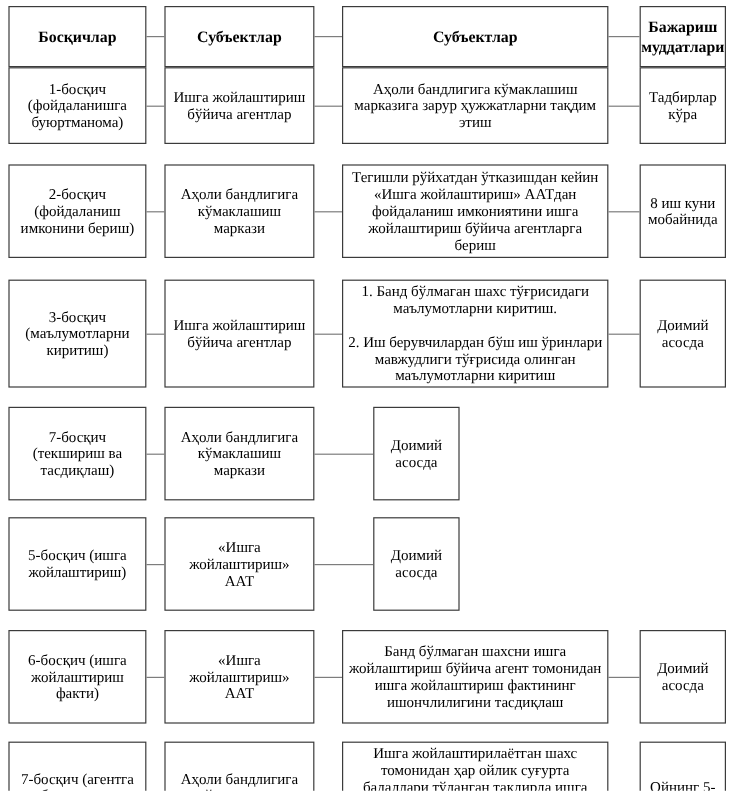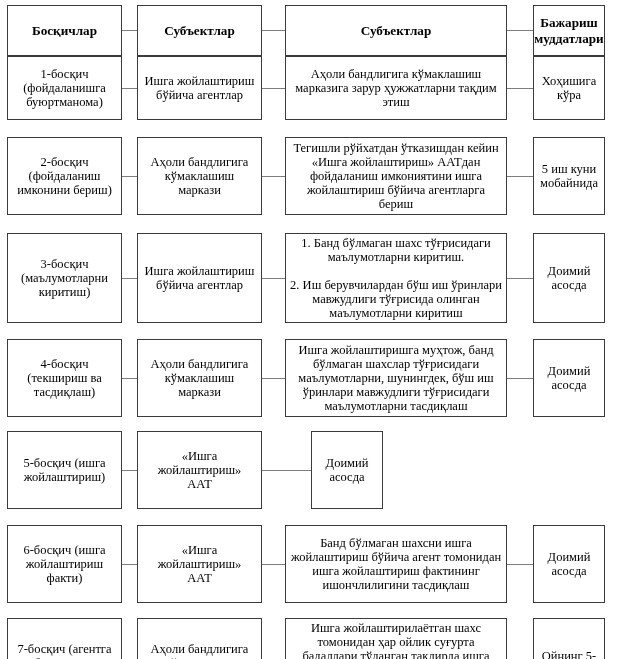--- a/index.html
+++ b/index.html
@@ -57,51 +57,50 @@
     <div class="box col-deadline">Бажариш муддатлари</div>
   </div>
 
   <div class="row row-1">
     <div class="box col-stage">1-босқич (фойдаланишга буюртманома)</div>
     <div class="gap g1"></div>
     <div class="box col-subject">Ишга жойлаштириш бўйича агентлар</div>
     <div class="gap g2"></div>
     <div class="box col-activity">Аҳоли бандлигига кўмаклашиш марказига зарур ҳужжатларни тақдим этиш</div>
     <div class="gap g3"></div>
-    <div class="box col-deadline">Хоҳишига кўра</div>
+    <div class="box col-deadline">Тадбирлар кўра</div>
   </div>
 
   <div class="row row-2">
     <div class="box col-stage">2-босқич (фойдаланиш имконини бериш)</div>
     <div class="gap g1"></div>
     <div class="box col-subject">Аҳоли бандлигига кўмаклашиш маркази</div>
     <div class="gap g2"></div>
     <div class="box col-activity">Тегишли рўйхатдан ўтказишдан кейин «Ишга жойлаштириш» ААТдан фойдаланиш имкониятини ишга жойлаштириш бўйича агентларга бериш</div>
     <div class="gap g3"></div>
-    <div class="box col-deadline">5 иш куни мобайнида</div>
+    <div class="box col-deadline">8 иш куни мобайнида</div>
   </div>
 
   <div class="row row-3">
     <div class="box col-stage">3-босқич (маълумотларни киритиш)</div>
     <div class="gap g1"></div>
     <div class="box col-subject">Ишга жойлаштириш бўйича агентлар</div>
     <div class="gap g2"></div>
     <div class="box col-activity">1. Банд бўлмаган шахс тўғрисидаги маълумотларни киритиш.
 
 2. Иш берувчилардан бўш иш ўринлари мавжудлиги тўғрисида олинган маълумотларни киритиш</div>
     <div class="gap g3"></div>
     <div class="box col-deadline">Доимий асосда</div>
   </div>
 
   <div class="row row-4">
-    <div class="box col-stage">4-босқич (текшириш ва тасдиқлаш)</div>
+    <div class="box col-stage">7-босқич (текшириш ва тасдиқлаш)</div>
     <div class="gap g1"></div>
     <div class="box col-subject">Аҳоли бандлигига кўмаклашиш маркази</div>
     <div class="gap g2"></div>
-    <div class="box col-activity">Ишга жойлаштиришга муҳтож, банд бўлмаган шахслар тўғрисидаги маълумотларни, шунингдек, бўш иш ўринлари мавжудлиги тўғрисидаги маълумотларни тасдиқлаш</div>
     <div class="gap g3"></div>
     <div class="box col-deadline">Доимий асосда</div>
   </div>
 
   <div class="row row-5">
     <div class="box col-stage">5-босқич (ишга жойлаштириш)</div>
     <div class="gap g1"></div>
     <div class="box col-subject">«Ишга
 жойлаштириш» ААТ</div>
     <div class="gap g2"></div>

